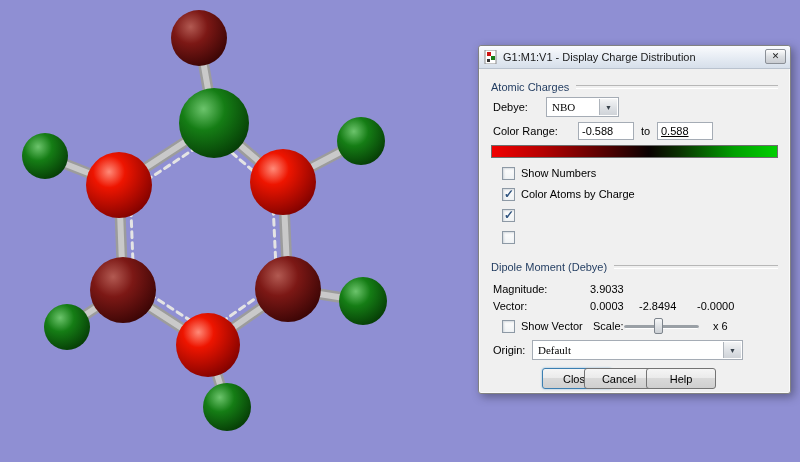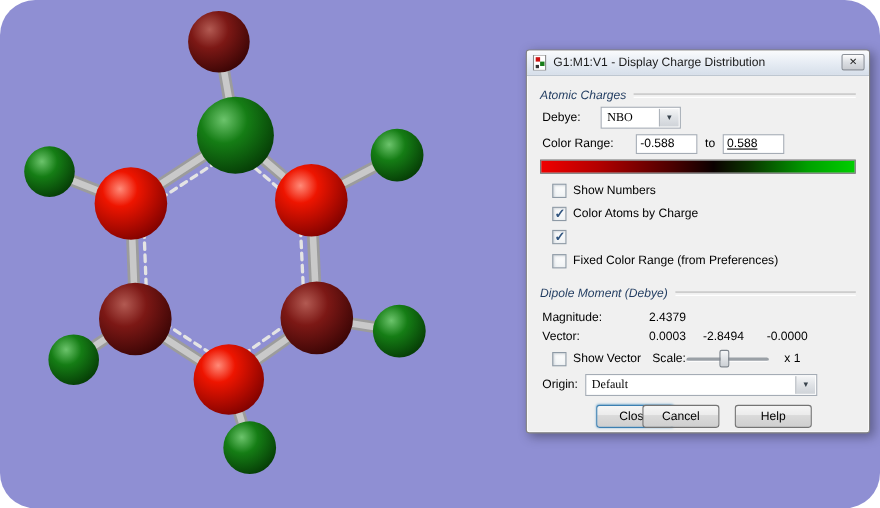--- a/index.html
+++ b/index.html
@@ -29,21 +29,21 @@
     position:absolute;right:4px;top:3px;width:21px;height:15px;
     background:linear-gradient(#fdfdfd,#dcdfe3 50%,#c9ccd1);
     border:1px solid #8b9097;border-radius:2px;box-sizing:border-box;
     display:flex;align-items:center;justify-content:center;
     font-size:9px;line-height:9px;color:#222;cursor:default;
   }
   .dlg-body{position:absolute;left:0;top:22px;right:0;bottom:0;}
   .lbl{position:absolute;white-space:nowrap;line-height:14px;}
   .group-head{
     position:absolute;left:12px;right:12px;display:flex;align-items:center;gap:7px;
-    line-height:14px;color:#1f3a5f;white-space:nowrap;font-style:italic;
+    line-height:14px;color:#1f3a5f;white-space:nowrap;
   }
   .group-head .rule{flex:1;height:2px;border-top:1px solid #b7b7b7;border-bottom:1px solid #ffffff;}
 
   .txt{
     position:absolute;height:18px;width:56px;box-sizing:border-box;
     border:1px solid #a5acb5;background:#fff;font-family:"Liberation Sans",sans-serif;
     font-size:11px;padding:0 3px;color:#000;
   }
   .combo{
     position:absolute;height:20px;box-sizing:border-box;
@@ -84,21 +84,21 @@
     background:linear-gradient(#f5f5f5,#ebebeb 45%,#dadada 46%,#cfcfcf);
     border:1px solid #747474;border-radius:3px;
     display:flex;align-items:center;justify-content:center;
     font-size:11px;color:#000;cursor:default;
   }
   .btn7.default{border-color:#3c7fb1;box-shadow:0 0 2px #7ab0d4;margin-left:36px;}
 </style>
 </head>
 <body>
 
-<div class="scene" style="background: rgb(143, 143, 211); border-radius: 32px;">
+<div class="scene" style="background: rgb(143, 143, 211);">
 
   <svg id="mol" width="800" height="462">
     <defs>
       <radialGradient id="grad-red" cx="35%" cy="30%" r="80%">
         <stop offset="0%" stop-color="#ff8a78"></stop>
         <stop offset="30%" stop-color="#ee1500"></stop>
         <stop offset="100%" stop-color="#760000"></stop>
       </radialGradient>
       <radialGradient id="grad-darkred" cx="35%" cy="30%" r="80%">
         <stop offset="0%" stop-color="#b25a52"></stop>
@@ -192,48 +192,47 @@
 
       <span class="cb" style="left:23px;top:99px"></span>
       <span class="lbl" style="left:42px;top:98px">Show Numbers</span>
 
       <span class="cb checked" style="left:23px;top:120px"></span>
       <span class="lbl" style="left:42px;top:119px">Color Atoms by Charge</span>
 
       <span class="cb checked" style="left:23px;top:141px"></span>
 
       <span class="cb" style="left:23px;top:163px"></span>
-      <span class="lbl" style="left:42px;top:162px">Fixed Color Range (from Preferences)</span>
 
       <div class="group-head" style="top:192px">
         <span>Dipole Moment (Debye)</span>
           <span class="rule"></span>
       </div>
 
       <span class="lbl" style="left:14px;top:214px">Magnitude:</span>
-      <span class="lbl" style="left:111px;top:214px">2.4379</span>
+      <span class="lbl" style="left:111px;top:214px">3.9033</span>
 
       <span class="lbl" style="left:14px;top:231px">Vector:</span>
       <span class="lbl" style="left:111px;top:231px">0.0003</span>
       <span class="lbl" style="left:160px;top:231px">-2.8494</span>
       <span class="lbl" style="left:218px;top:231px">-0.0000</span>
 
       <span class="cb" style="left:23px;top:252px"></span>
       <span class="lbl" style="left:42px;top:251px">Show Vector</span>
       <span class="lbl" style="left:114px;top:251px">Scale:</span>
       <div class="slider-track" style="left:145px;top:257px;width:75px">
         <div class="slider-thumb" style="left: 40%;"></div>
       </div>
-      <span class="lbl" style="left:234px;top:251px">x 1</span>
+      <span class="lbl" style="left:234px;top:251px">x 6</span>
 
       <span class="lbl" style="left:14px;top:275px">Origin:</span>
       <div class="combo" style="left:53px;top:272px;width:211px">
         <span class="val">Default</span>
         <span class="drop">▼</span>
       </div>
 
       <div class="btn7 default" style="left:27px;top:300px">Close</div>
       <div class="btn7" style="left:105px;top:300px">Cancel</div>
-      <div class="btn7" style="left:189px;top:300px">Help</div>
+      <div class="btn7" style="left:167px;top:300px">Help</div>
 
     </div>
   </div>
 </div>
 
 </body></html>

